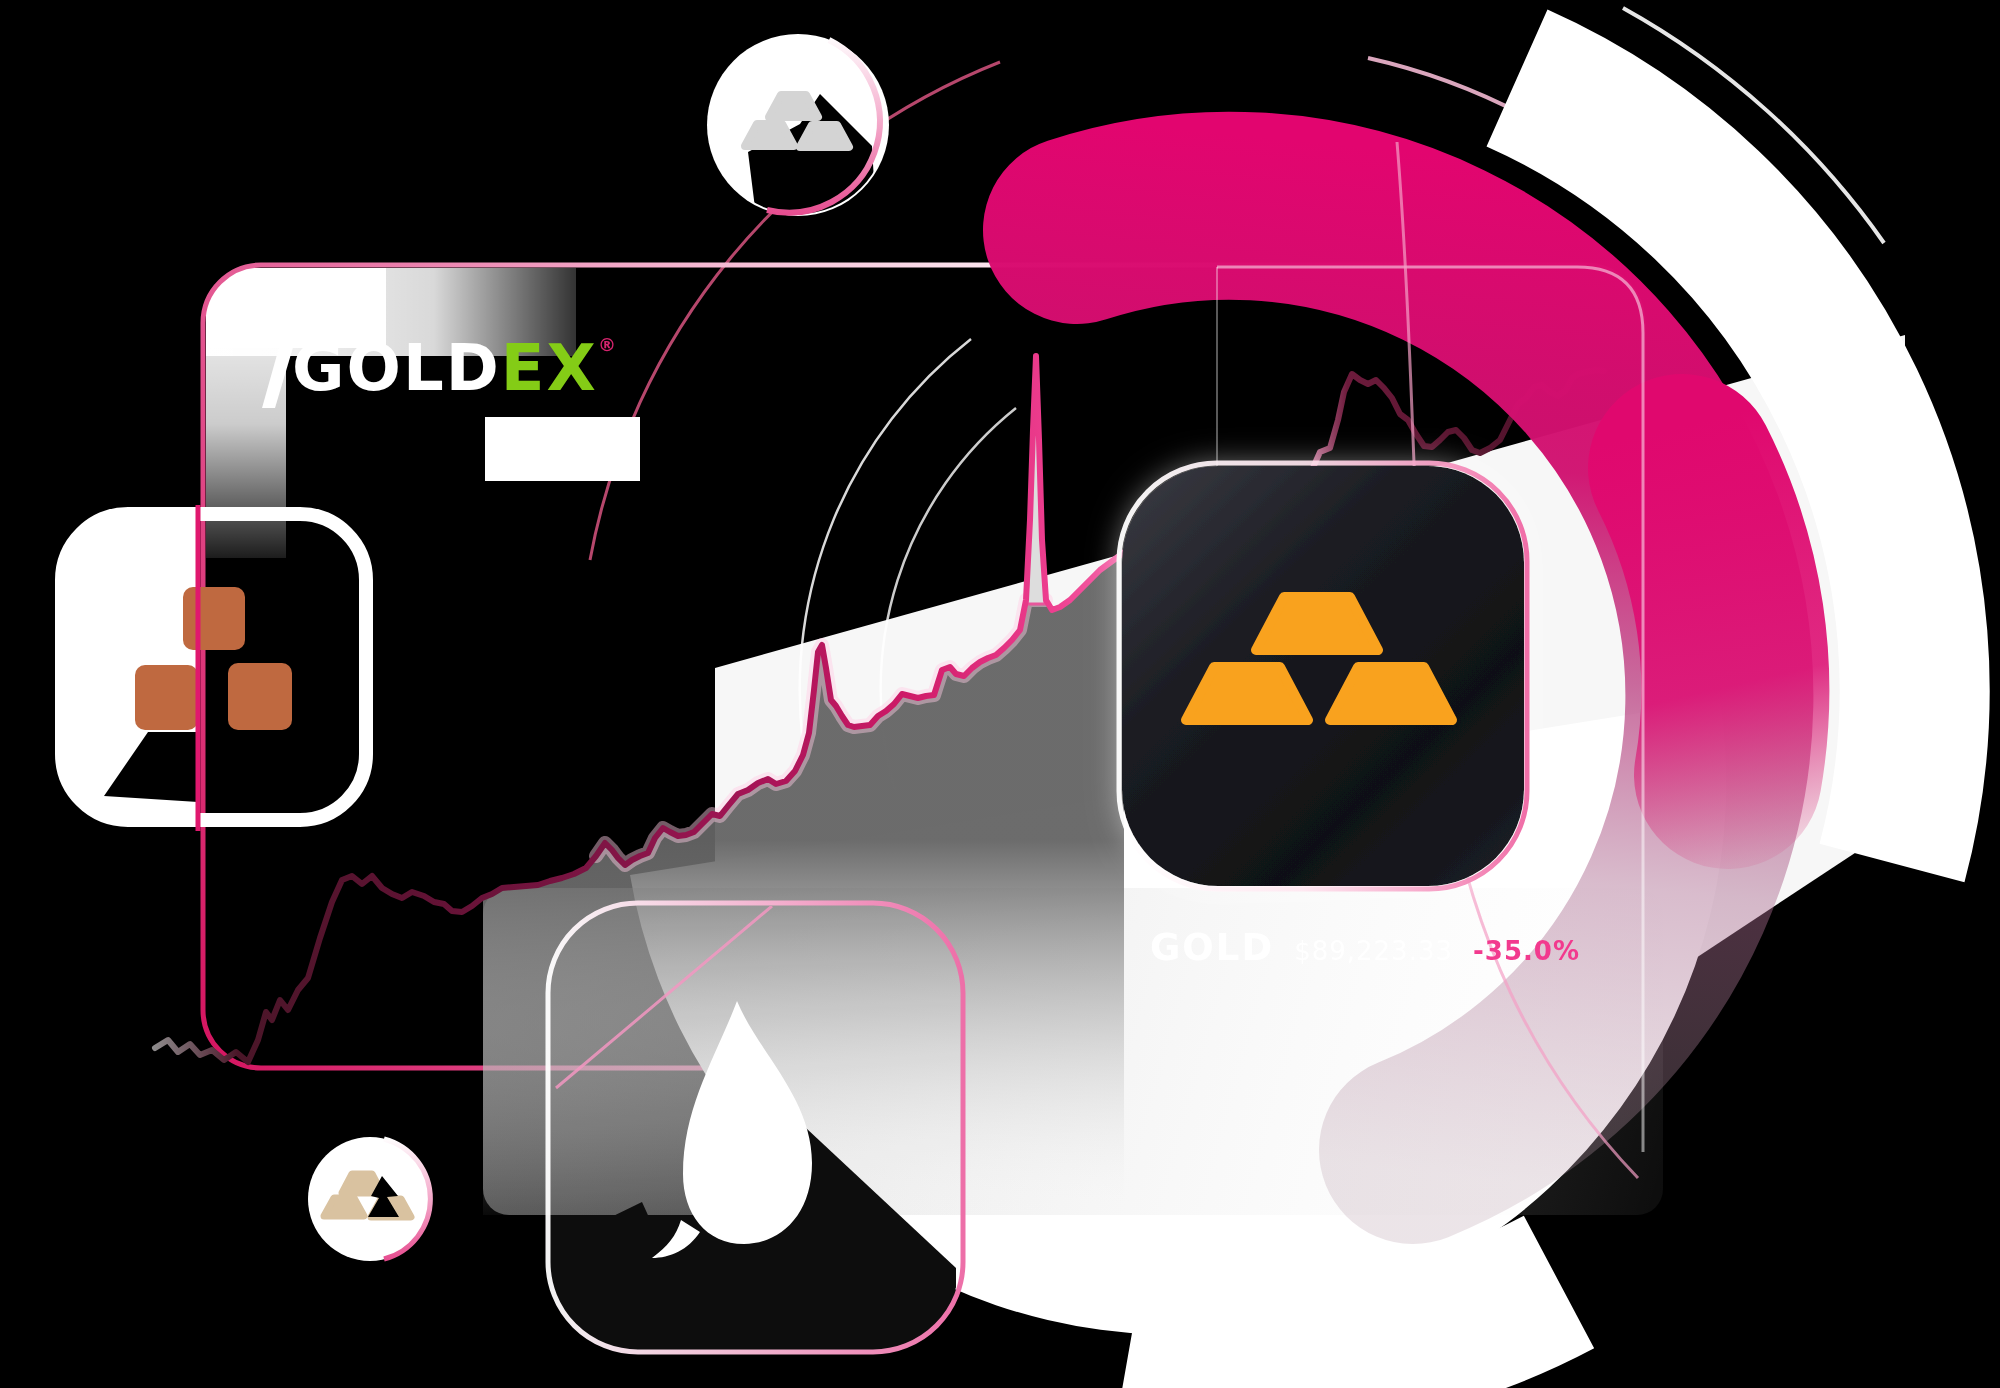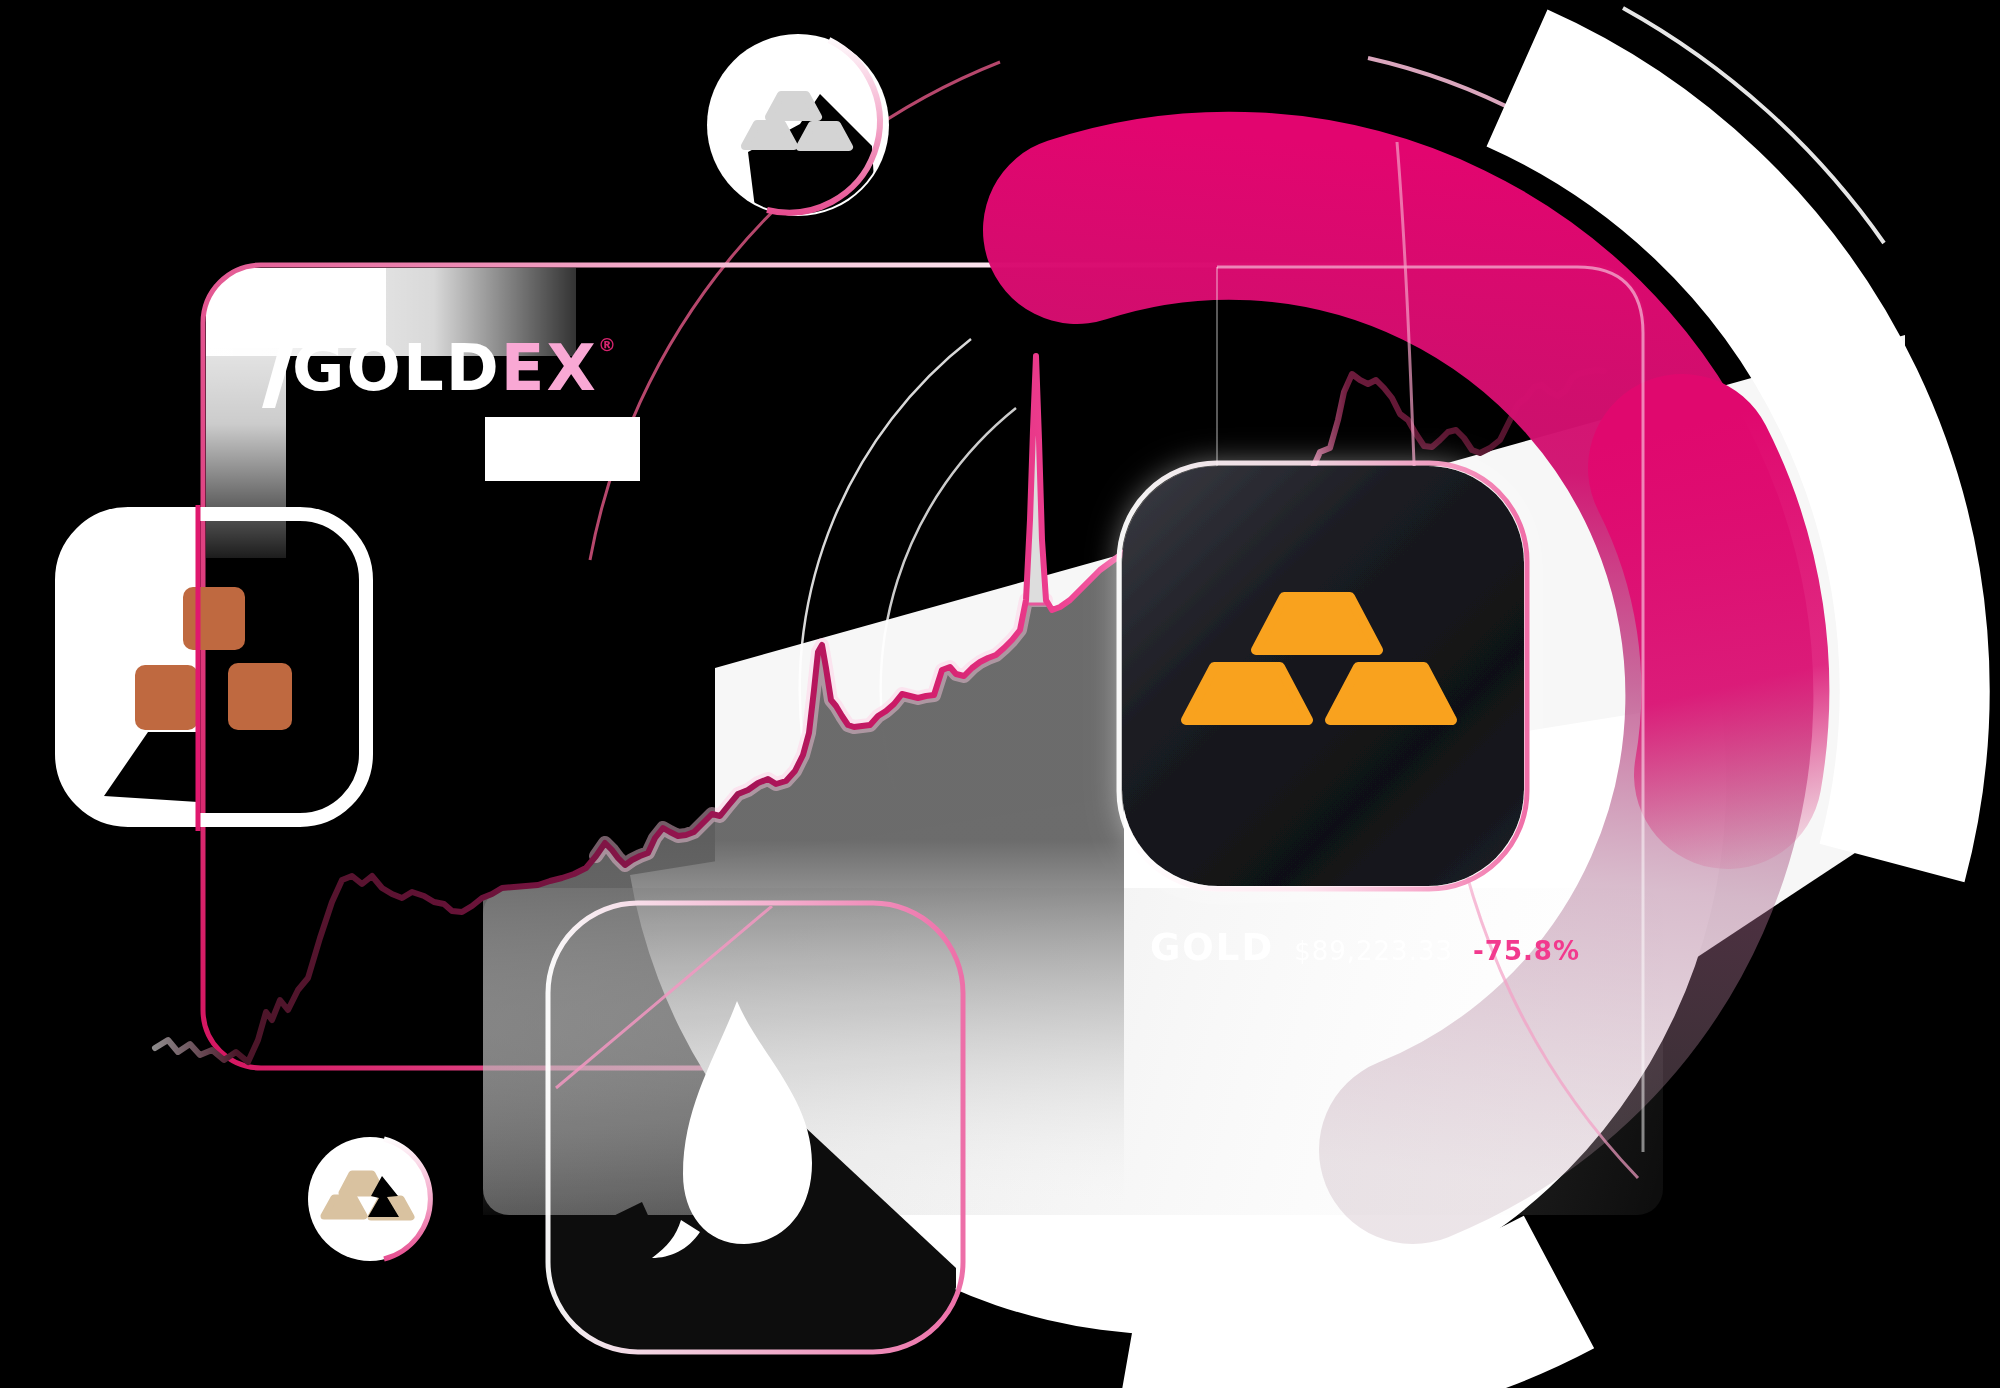--- a/index.html
+++ b/index.html
@@ -2,21 +2,21 @@
 <html><head>
 <meta charset="utf-8">
 <style>
   html,body{margin:0;padding:0;background:#000;}
   #stage{position:relative;width:2000px;height:1388px;background:#000;overflow:hidden;
          font-family:"DejaVu Sans","Liberation Sans",sans-serif;}
   #art{position:absolute;inset:0;}
   .abs{position:absolute;}
   #logo{left:292px;top:336px;font-size:64px;font-weight:bold;letter-spacing:2px;
         color:#ffffff;line-height:1;white-space:nowrap;}
-  #logo .accent{color:#f9a8d4;text-align:right;}
+  #logo .accent{color:#84cc16;text-align:right;}
   #logo sup{font-size:18px;color:#D6246E;vertical-align:top;line-height:1;}
   #white-box{left:485px;top:417px;width:155px;height:64px;background:#fff;}
   #quote{left:1150px;top:926px;display:flex;align-items:baseline;gap:20px;white-space:nowrap;}
   #quote .sym{font-size:37px;font-weight:800;letter-spacing:2px;color:#fff;}
   #quote .price{font-size:26px;color:rgba(255,255,255,.95);letter-spacing:1px;}
   #quote .chg{font-size:26px;font-weight:bold;color:#F23A8E;letter-spacing:1px;}
 </style>
 </head>
 <body>
 
@@ -226,16 +226,16 @@
   <path d="M 262 408 L 280 344 L 294 344 L 275 408 Z" fill="#ffffff"></path>
 </svg>
 
 <div id="logo" class="abs"><span>GOLD</span><span class="accent">EX</span><sup>®</sup></div>
 
 <div id="white-box" class="abs"></div>
 
 <div id="quote" class="abs">
   <span class="sym">GOLD</span>
   <span class="price">$89,223.33</span>
-  <span class="chg">-75.8%</span>
+  <span class="chg">-35.0%</span>
 </div>
 
 </div>
 
 </body></html>

